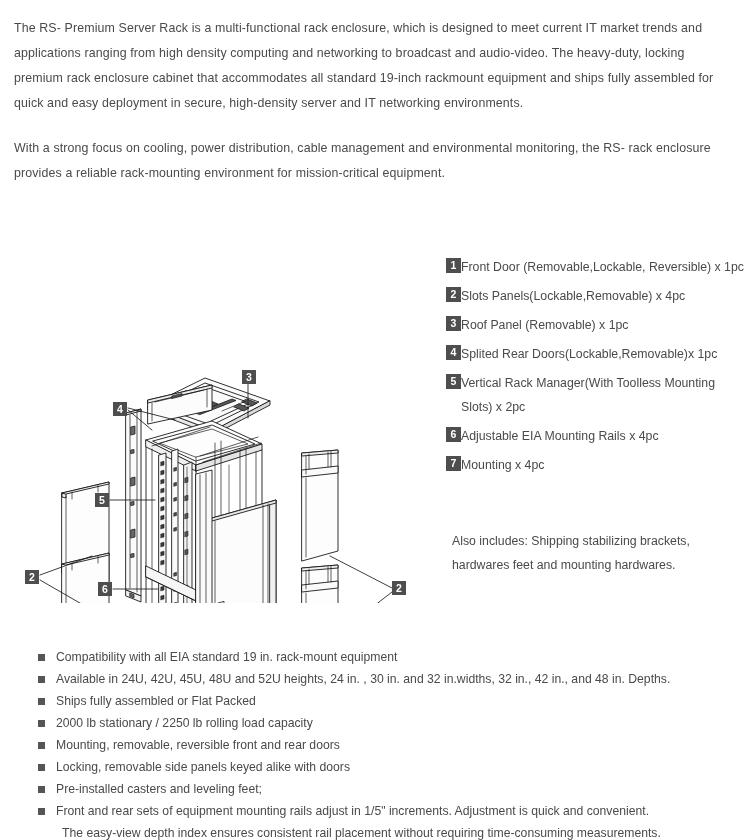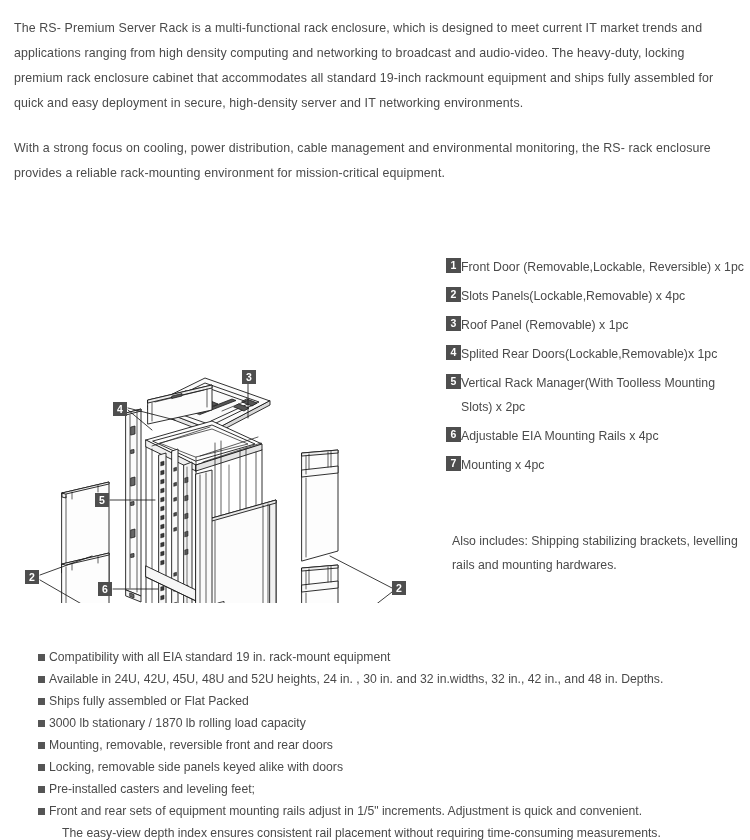--- a/index.html
+++ b/index.html
@@ -84,21 +84,21 @@
     align-items: flex-start;
     margin-bottom: 3.5px;
   }
   .feat-bullet {
     flex: 0 0 auto;
     width: 7px; height: 7px;
     background: #555555;
     margin-top: 6px;
   }
   .feat-text {
-    margin-left: 4px;
+    margin-left: 11px;
     font-size: 12.2px;
     line-height: 18.5px;
     color: #4a4a4a;
   }
   .feat-cont {
     margin-left: 24px;
     font-size: 12.2px;
     line-height: 18.5px;
     color: #4a4a4a;
   }
@@ -466,38 +466,38 @@
   <div class="legend-row">
     <div class="legend-badge">6</div>
     <div class="legend-text">Adjustable EIA Mounting Rails x 4pc</div>
   </div>
   <div class="legend-row">
     <div class="legend-badge">7</div>
     <div class="legend-text">Mounting x 4pc</div>
   </div>
 </div>
 
-<div id="also-includes">Also includes: Shipping stabilizing brackets, levelling rails and mounting hardwares.</div>
+<div id="also-includes">Also includes: Shipping stabilizing brackets, hardwares feet and mounting hardwares.</div>
 
 <div id="features">
   <div class="feat-row">
     <div class="feat-bullet"></div>
     <div class="feat-text">Compatibility with all EIA standard 19 in. rack-mount equipment</div>
   </div>
   <div class="feat-row">
     <div class="feat-bullet"></div>
     <div class="feat-text">Available in 24U, 42U, 45U, 48U and 52U heights, 24 in. , 30 in. and 32 in.widths, 32 in., 42 in., and 48 in. Depths.</div>
   </div>
   <div class="feat-row">
     <div class="feat-bullet"></div>
     <div class="feat-text">Ships fully assembled or Flat Packed</div>
   </div>
   <div class="feat-row">
     <div class="feat-bullet"></div>
-    <div class="feat-text">3000 lb stationary / 1870 lb rolling load capacity</div>
+    <div class="feat-text">2000 lb stationary / 2250 lb rolling load capacity</div>
   </div>
   <div class="feat-row">
     <div class="feat-bullet"></div>
     <div class="feat-text">Mounting, removable, reversible front and rear doors</div>
   </div>
   <div class="feat-row">
     <div class="feat-bullet"></div>
     <div class="feat-text">Locking, removable side panels keyed alike with doors</div>
   </div>
   <div class="feat-row">

